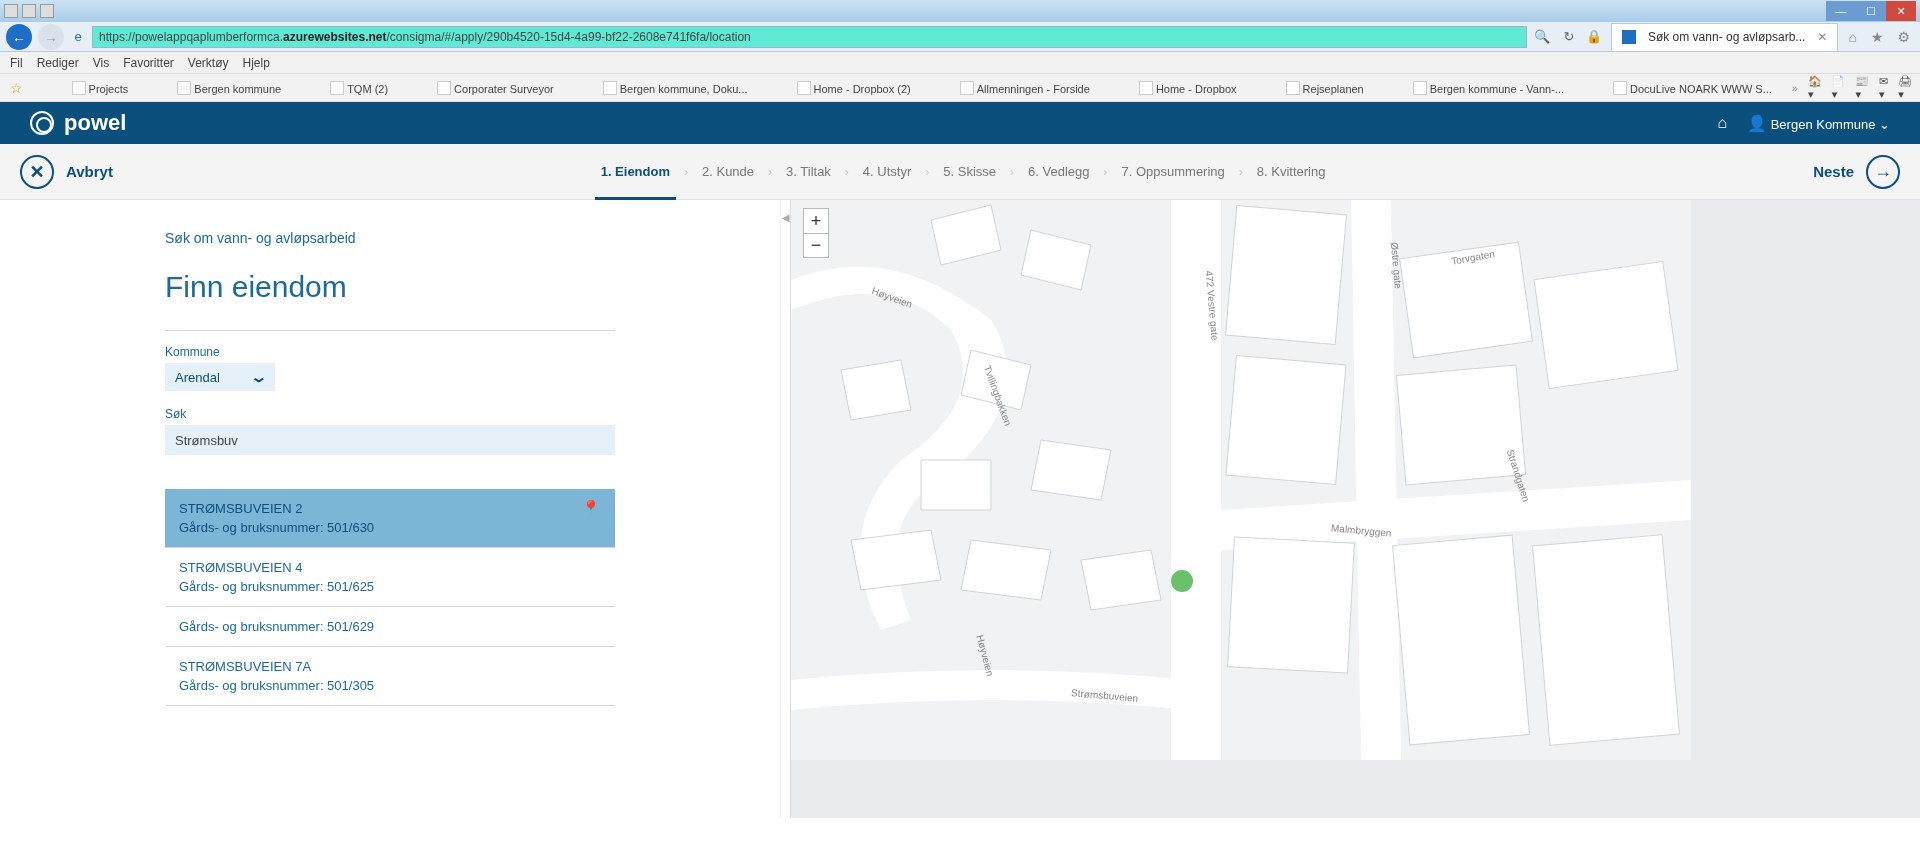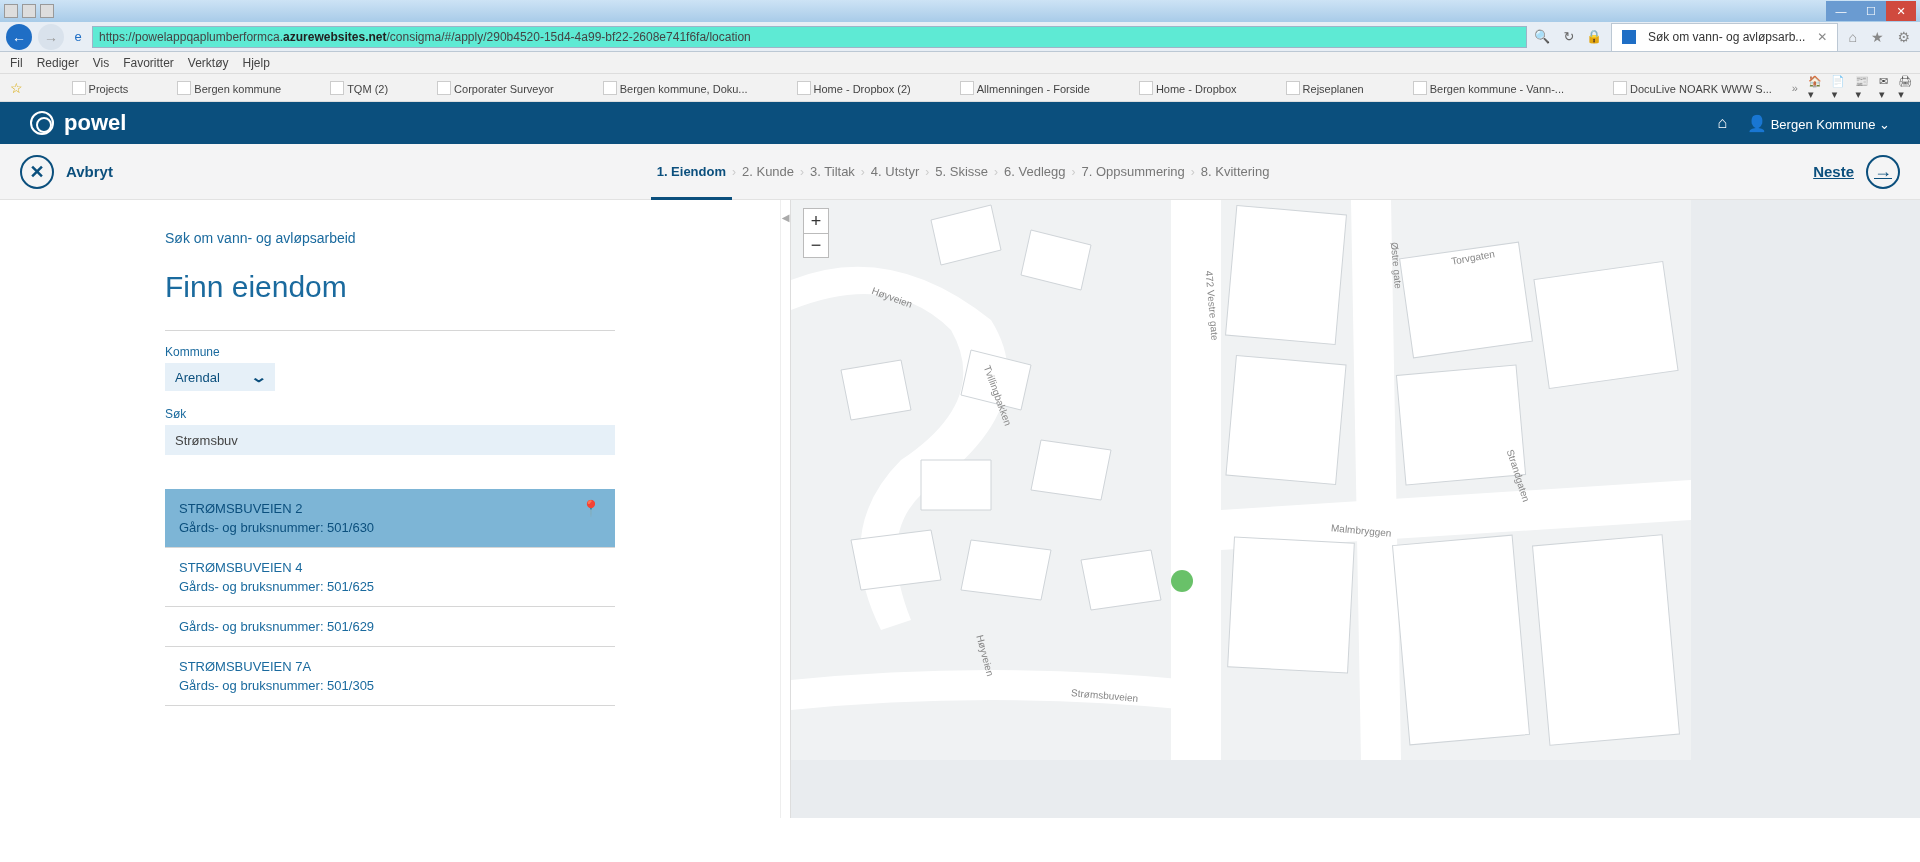--- a/index.html
+++ b/index.html
@@ -41,25 +41,25 @@
   .logo-swirl::after { content: ""; position: absolute; width: 12px; height: 12px; border-radius: 50%; border: 2px solid #fff; top: 4px; left: 4px; }
   .logo-text { font-size: 22px; font-weight: bold; }
   .header-spacer { flex: 1; }
   .header-right { display: flex; align-items: center; gap: 20px; font-size: 13px; }
   .home-ico, .user-ico { font-size: 16px; }
 
   
   .wizard-bar { height: 56px; background: #f4f4f5; border-bottom: 1px solid #e2e2e2; display: flex; align-items: center; padding: 0 20px; }
   .abort { display: flex; align-items: center; gap: 12px; color: #0b4f7d; font-weight: bold; font-size: 15px; }
   .circle-btn { width: 34px; height: 34px; border-radius: 50%; border: 2px solid #0b4f7d; display: flex; align-items: center; justify-content: center; color: #0b4f7d; font-size: 18px; cursor: pointer; }
-  .steps { flex: 1; display: flex; justify-content: center; align-items: center; font-size: 13px; color: #777; }
+  .steps { flex: 1; display: flex; justify-content: center; gap: 8px; align-items: center; font-size: 13px; color: #777; }
   .step { padding: 0 6px; }
   .step.active { color: #0b4f7d; font-weight: bold; border-bottom: 3px solid #0b4f7d; padding-bottom: 18px; margin-bottom: -21px; }
   .step-sep { color: #ccc; font-size: 12px; }
-  .next { display: flex; align-items: center; gap: 12px; color: #0b4f7d; font-weight: bold; font-size: 15px; text-decoration: underline; }
+  .next { display: flex; align-items: center; gap: 12px; color: #0b4f7d; font-weight: bold; font-size: 15px; }
 
   
   .content { display: flex; height: calc(716px - 56px - 42px); }
   .left-pane { width: 780px; padding: 30px 0 0 165px; overflow-y: auto; }
   .form-label { color: #1a6a9e; font-size: 14px; margin-bottom: 12px; }
   .page-title { color: #1a6a9e; font-size: 30px; font-weight: normal; margin-bottom: 26px; margin-top: 24px; }
   .hr { border-top: 1px solid #d6d6d6; margin: 0 0 14px 0; width: 450px; }
   .field-lbl { color: #1a6a9e; font-size: 12px; margin-bottom: 4px; }
   .select-box { width: 110px; height: 28px; background: #e6f0f8; border: none; display: flex; align-items: center; justify-content: space-between; padding: 0 10px; color: #0b4f7d; font-size: 13px; margin-bottom: 16px; cursor: pointer; }
   .chev { color: #0b4f7d; font-size: 14px; transform: scaleX(1.5); font-weight: bold; }

